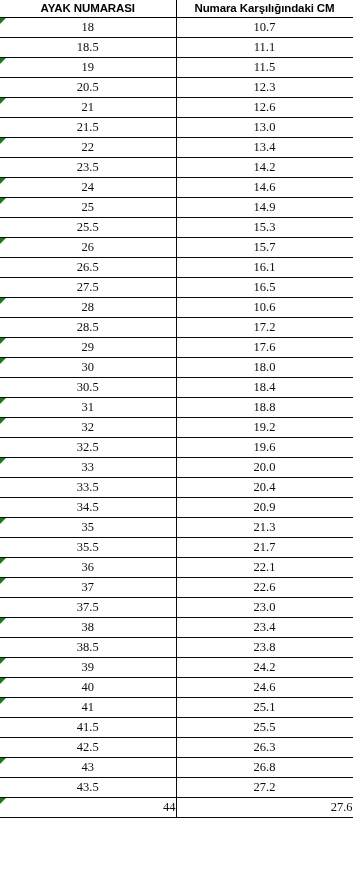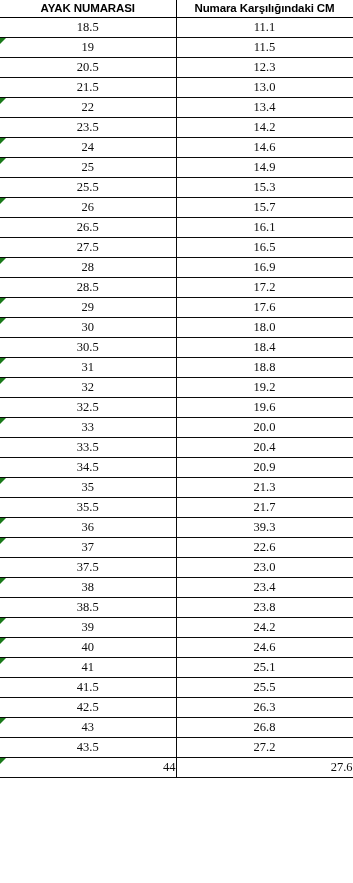--- a/index.html
+++ b/index.html
@@ -86,32 +86,40 @@
     <col class="col-cm">
   </colgroup>
   <thead>
     <tr>
       <th class="th-size">AYAK NUMARASI</th>
       <th class="th-cm">Numara Karşılığındaki CM</th>
     </tr>
   </thead>
   <tbody id="table-body">
       <tr>
+        <td class="cell-size">18<span class="flag-marker"></span></td>
+        <td class="cell-cm">10.7</td>
+      </tr>
+      <tr>
         <td class="cell-size">18.5</td>
         <td class="cell-cm">11.1</td>
       </tr>
       <tr>
         <td class="cell-size">19<span class="flag-marker"></span></td>
         <td class="cell-cm">11.5</td>
       </tr>
       <tr>
         <td class="cell-size">20.5</td>
         <td class="cell-cm">12.3</td>
       </tr>
       <tr>
+        <td class="cell-size">21<span class="flag-marker"></span></td>
+        <td class="cell-cm">12.6</td>
+      </tr>
+      <tr>
         <td class="cell-size">21.5</td>
         <td class="cell-cm">13.0</td>
       </tr>
       <tr>
         <td class="cell-size">22<span class="flag-marker"></span></td>
         <td class="cell-cm">13.4</td>
       </tr>
       <tr>
         <td class="cell-size">23.5</td>
         <td class="cell-cm">14.2</td>
@@ -135,21 +143,21 @@
       <tr>
         <td class="cell-size">26.5</td>
         <td class="cell-cm">16.1</td>
       </tr>
       <tr>
         <td class="cell-size">27.5</td>
         <td class="cell-cm">16.5</td>
       </tr>
       <tr>
         <td class="cell-size">28<span class="flag-marker"></span></td>
-        <td class="cell-cm">16.9</td>
+        <td class="cell-cm">10.6</td>
       </tr>
       <tr>
         <td class="cell-size">28.5</td>
         <td class="cell-cm">17.2</td>
       </tr>
       <tr>
         <td class="cell-size">29<span class="flag-marker"></span></td>
         <td class="cell-cm">17.6</td>
       </tr>
       <tr>
@@ -187,21 +195,21 @@
       <tr>
         <td class="cell-size">35<span class="flag-marker"></span></td>
         <td class="cell-cm">21.3</td>
       </tr>
       <tr>
         <td class="cell-size">35.5</td>
         <td class="cell-cm">21.7</td>
       </tr>
       <tr>
         <td class="cell-size">36<span class="flag-marker"></span></td>
-        <td class="cell-cm">39.3</td>
+        <td class="cell-cm">22.1</td>
       </tr>
       <tr>
         <td class="cell-size">37<span class="flag-marker"></span></td>
         <td class="cell-cm">22.6</td>
       </tr>
       <tr>
         <td class="cell-size">37.5</td>
         <td class="cell-cm">23.0</td>
       </tr>
       <tr>

